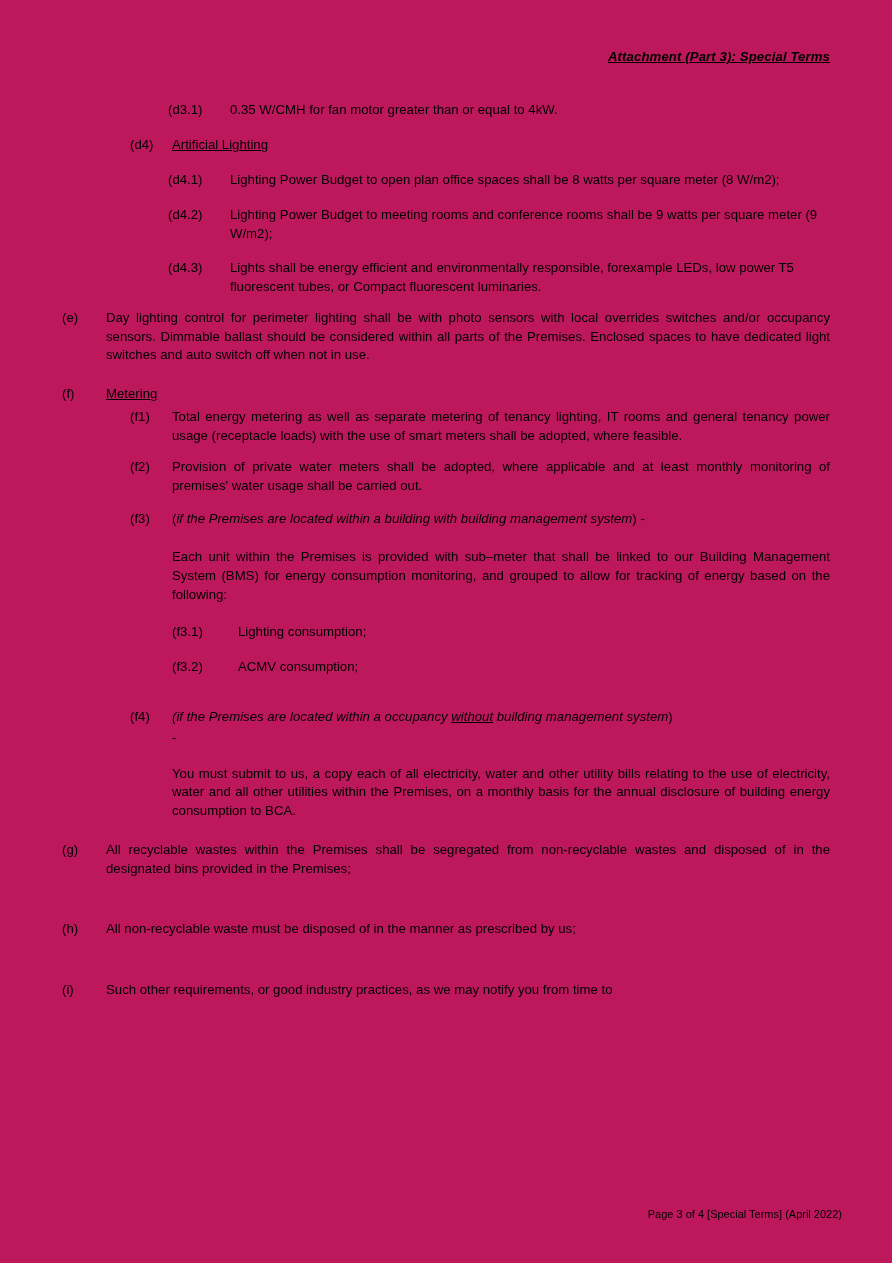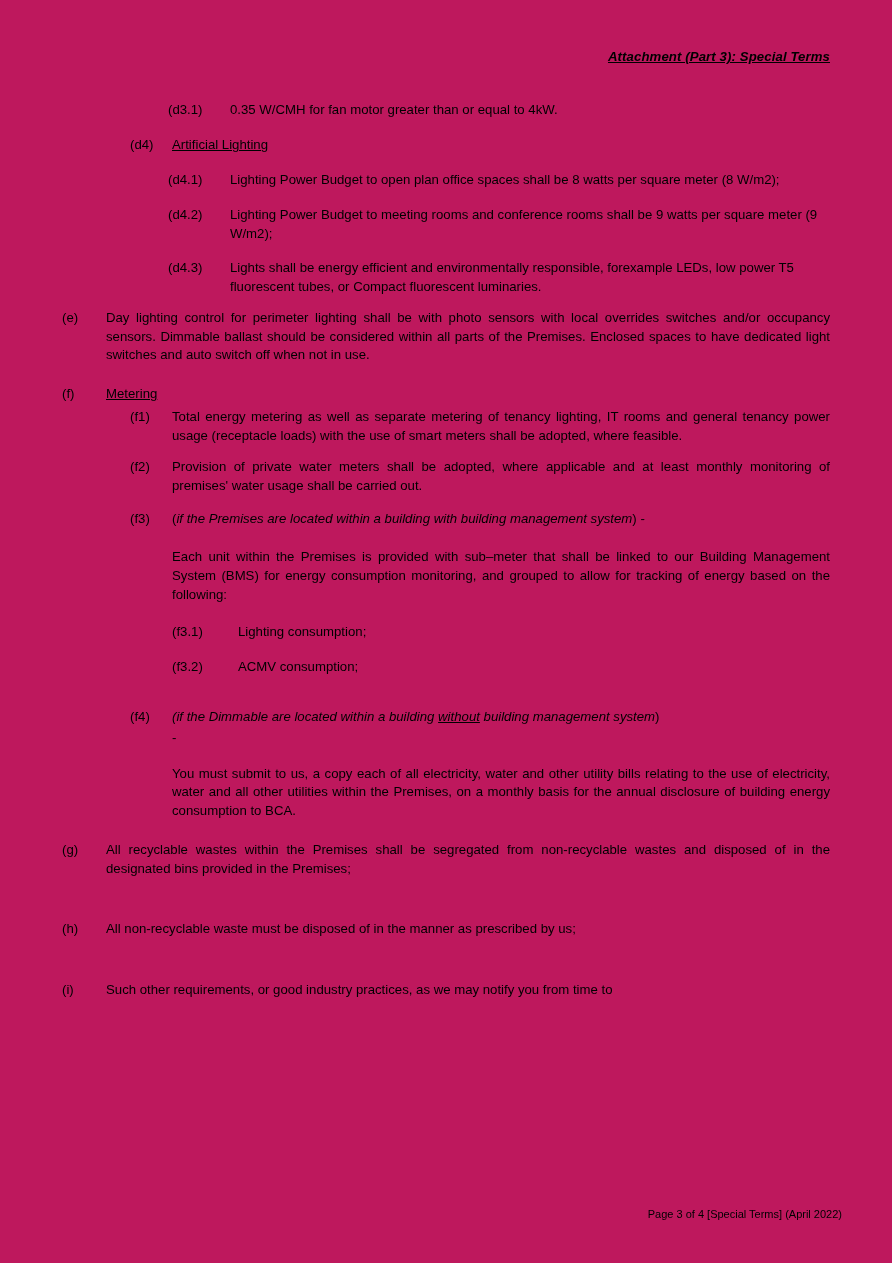--- a/index.html
+++ b/index.html
@@ -148,21 +148,21 @@
         <div class="marker" style="width:66px;">(f3.2)</div>
         <div class="body">ACMV consumption;</div>
       </div>
     </div>
   </div>
 
   <div class="item lvl-b" style="margin-bottom:20px;">
     <div class="marker">(f4)</div>
     <div class="body">
       <p style="margin-bottom:2px;">
-        <span class="it">(if the Dimmable are located within a building </span><span class="it u">without</span><span class="it"> building management system</span><span>)</span>
+        <span class="it">(if the Premises are located within a occupancy </span><span class="it u">without</span><span class="it"> building management system</span><span>)</span>
       </p>
       <p style="margin-bottom:17px;">-</p>
       <p class="justify" style="margin-bottom:0;">You must submit to us, a copy each of all electricity, water and other utility bills relating to the use of electricity, water and all other utilities within the Premises, on a monthly basis for the annual disclosure of building energy consumption to BCA.</p>
     </div>
   </div>
 
   <div class="item lvl-a" style="margin-bottom:42px;">
     <div class="marker">(g)</div>
     <div class="body justify">All recyclable wastes within the Premises shall be segregated from non-recyclable wastes and disposed of in the designated bins provided in the Premises;</div>
   </div>

